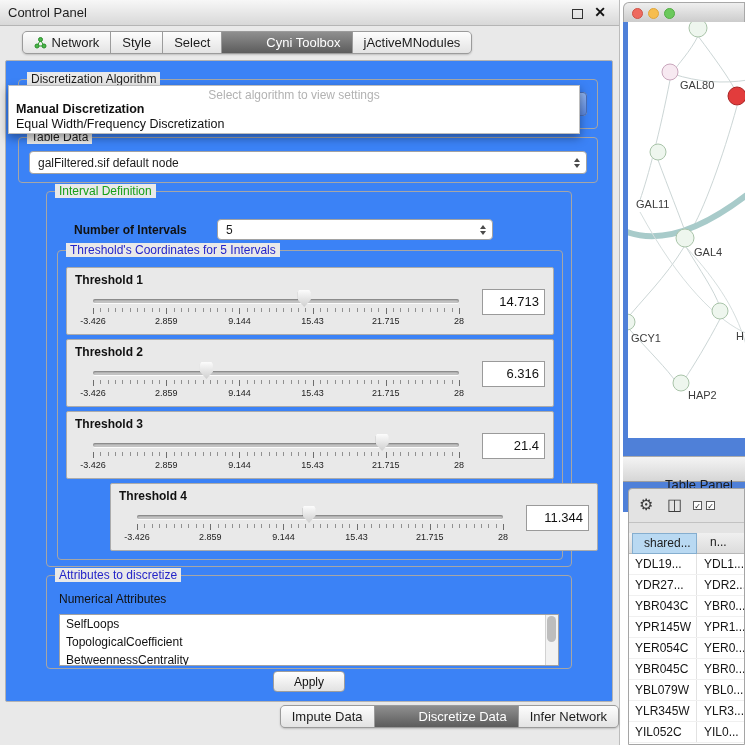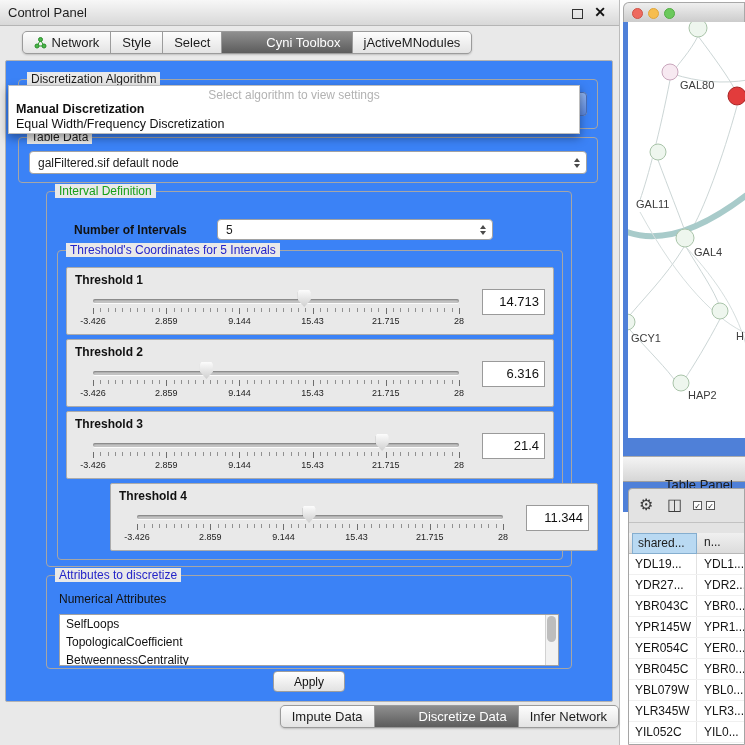--- a/index.html
+++ b/index.html
@@ -68,21 +68,21 @@
 
   
   #table-panel-bar{left:623px;top:456px;width:122px;height:26px;background:linear-gradient(#f4f4f4,#d6d6d6);border-top:1px solid #ababab;border-bottom:1px solid #9f9f9f;box-sizing:border-box;}
   #table-panel-title{left:11px;top:16px;line-height:24px;font-size:13px;color:#1c1c1c;margin-left:31px;}
 
   #table-window{left:628px;top:488px;width:117px;height:257px;background:#e3e3e3;border:1px solid #a5a5a5;border-radius:4px 0 0 0;box-sizing:border-box;}
   #table-toolbar{left:0;top:0;width:100%;height:34px;border-bottom:1px solid #c2c2c2;box-sizing:border-box;}
   .tool-icon{position:absolute;top:8px;font-size:16px;line-height:16px;color:#3c3c3c;}
   .mini-check{position:absolute;top:12px;width:9px;height:9px;border:1px solid #5a5a5a;background:#fdfdfd;font-size:8px;line-height:9px;color:#2a2a2a;text-align:center;box-sizing:border-box;}
   #table-header{left:0;top:44px;width:100%;height:21px;background:linear-gradient(#f0f0f0,#dcdcdc);border-bottom:1px solid #b8b8b8;box-sizing:border-box;}
-  .th-cell{position:absolute;top:0;height:21px;font-size:12px;color:#1c1c1c;line-height:19px;padding-left:5px;box-sizing:border-box;white-space:nowrap;overflow:hidden;}
+  .th-cell{position:absolute;top:0;height:21px;font-size:12px;color:#1c1c1c;line-height:19px;padding-left:11px;box-sizing:border-box;white-space:nowrap;overflow:hidden;}
   #th-shared{left:3px;width:65px;background:#b9d9f2;border:1px solid #85aecf;}
   #th-name{left:70px;width:46px;}
   #table-rows{left:0;top:65px;width:100%;height:190px;background:#fff;overflow:hidden;}
   .t-row{position:relative;height:20px;background:#fff;border-bottom:1px solid #f0f0f0;}
   .t-cell{position:absolute;top:0;height:20px;line-height:20px;font-size:12px;color:#151515;padding-left:6px;white-space:nowrap;overflow:hidden;box-sizing:border-box;}
   .t-c1{left:0;width:68px;border-right:1px solid #e2e2e2;}
   .t-c2{left:69px;right:0;}
 </style>
 </head>
 <body>

